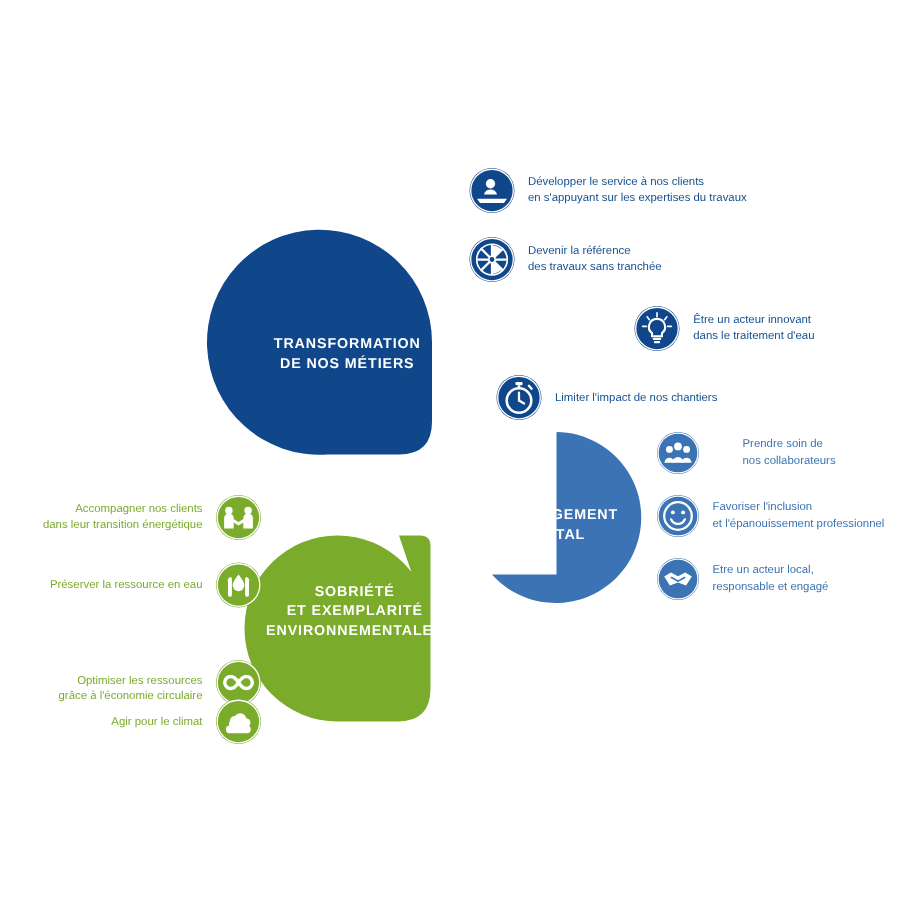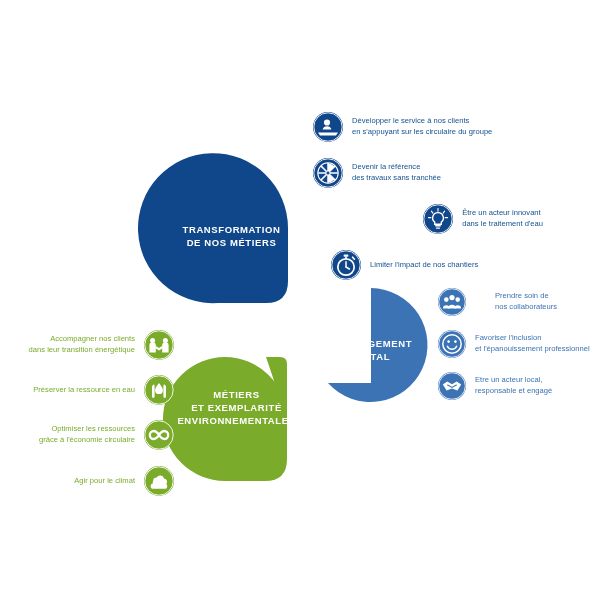--- a/index.html
+++ b/index.html
@@ -84,38 +84,38 @@
 
     <path fill="#3B73B4" d="M 371 288
              A 57 57 0 1 1 328 383
              L 371 383
              Z"></path>
   </svg>
 
   <div class="bubble-label" style="left:169px; top:223px; width:125px;">TRANSFORMATION
 DE NOS MÉTIERS</div>
 
-  <div class="bubble-label" style="left:174px; top:388px; width:125px;">MÉTIERS
+  <div class="bubble-label" style="left:174px; top:388px; width:125px;">SOBRIÉTÉ
 ET EXEMPLARITÉ
 ENVIRONNEMENTALES</div>
 
   <div class="bubble-label" style="left:313px; top:337px; width:100px; text-align:left;margin-left:25px;">ENGAGEMENT
 SOCIÉTAL</div>
 
   <div class="item list-dark" style="left:313px; top:112px; width:230px;">
     <span class="ico">
       <svg width="30" height="30" viewBox="0 0 30 30">
         <circle cx="15" cy="15" r="14.2" fill="none" stroke="#ffffff" stroke-width="0.9"></circle>
         <circle cx="14" cy="10.5" r="3.1" fill="#ffffff"></circle>
         <path d="M 9.6 17.6 a 4.6 4.6 0 0 1 8.8 0 Z" fill="#ffffff"></path>
         <path d="M 5 20.5 L 25 20.5 L 23 23.4 L 7 23.4 Z" fill="#ffffff"></path>
       </svg>
     </span>
     <span class="txt">Développer le service à nos clients
-en s'appuyant sur les circulaire du groupe</span>
+en s'appuyant sur les expertises du travaux</span>
   </div>
 
   <div class="item list-dark" style="left:313px; top:158px; width:230px;">
     <span class="ico">
       <svg width="30" height="30" viewBox="0 0 30 30">
         <circle cx="15" cy="15" r="14.2" fill="none" stroke="#ffffff" stroke-width="0.9"></circle>
         <circle cx="15" cy="15" r="10.2" fill="none" stroke="#ffffff" stroke-width="1.1"></circle>
         <g stroke="#ffffff" stroke-width="1.5" stroke-linecap="round">
           <line x1="15" y1="15" x2="15" y2="5.6"></line>
           <line x1="15" y1="15" x2="21.6" y2="8.4"></line>
@@ -233,21 +233,21 @@
         <circle cx="15" cy="15" r="14.2" fill="none" stroke="#ffffff" stroke-width="0.9"></circle>
         <circle cx="8.6" cy="10.4" r="2.5" fill="#ffffff"></circle>
         <path d="M 5.4 22.4 L 5.4 15.4 a 3.2 3.2 0 0 1 6.4 0 L 11.8 22.4 Z" fill="#ffffff"></path>
         <circle cx="21.4" cy="10.4" r="2.5" fill="#ffffff"></circle>
         <path d="M 18.2 22.4 L 18.2 15.4 a 3.2 3.2 0 0 1 6.4 0 L 24.6 22.4 Z" fill="#ffffff"></path>
         <path d="M 11.4 15.8 L 15 18 L 18.6 15.8 L 18.6 18.2 L 15 20.4 L 11.4 18.2 Z" fill="#ffffff"></path>
       </svg>
     </span>
   </div>
 
-  <div class="item list-green" style="left:0px; top:420px; width:174px; justify-content:flex-end;">
+  <div class="item list-green" style="left:0px; top:440px; width:174px; justify-content:flex-end;align-items:flex-end;">
     <span class="txt">Optimiser les ressources
 grâce à l'économie circulaire</span>
     <span class="ico">
       <svg width="30" height="30" viewBox="0 0 30 30">
         <circle cx="15" cy="15" r="14.2" fill="none" stroke="#ffffff" stroke-width="0.9"></circle>
         <path d="M 15 15 c -1.8 -2.8 -3.2 -4 -5.2 -4 a 4 4 0 0 0 0 8 c 2 0 3.4 -1.2 5.2 -4 Z
                  M 15 15 c 1.8 -2.8 3.2 -4 5.2 -4 a 4 4 0 0 1 0 8 c -2 0 -3.4 -1.2 -5.2 -4 Z" fill="none" stroke="#ffffff" stroke-width="2.3" stroke-linejoin="round"></path>
       </svg>
     </span>
   </div>

